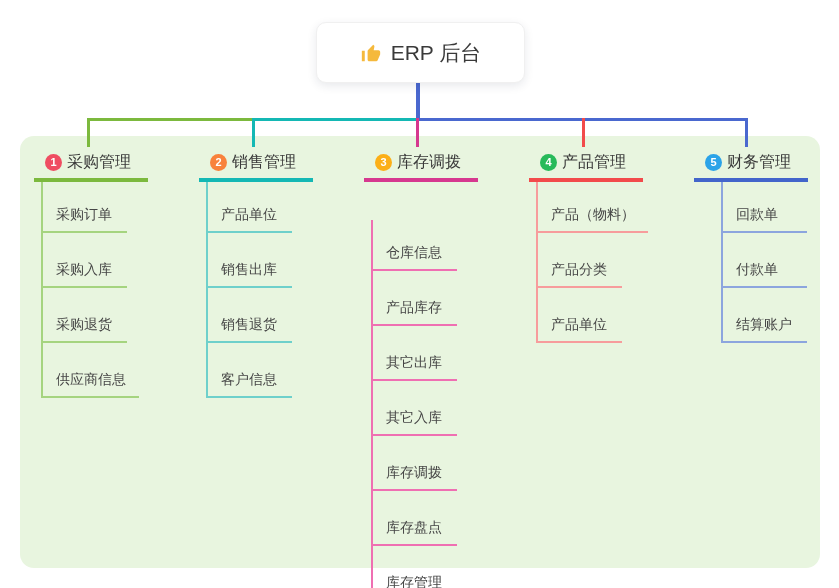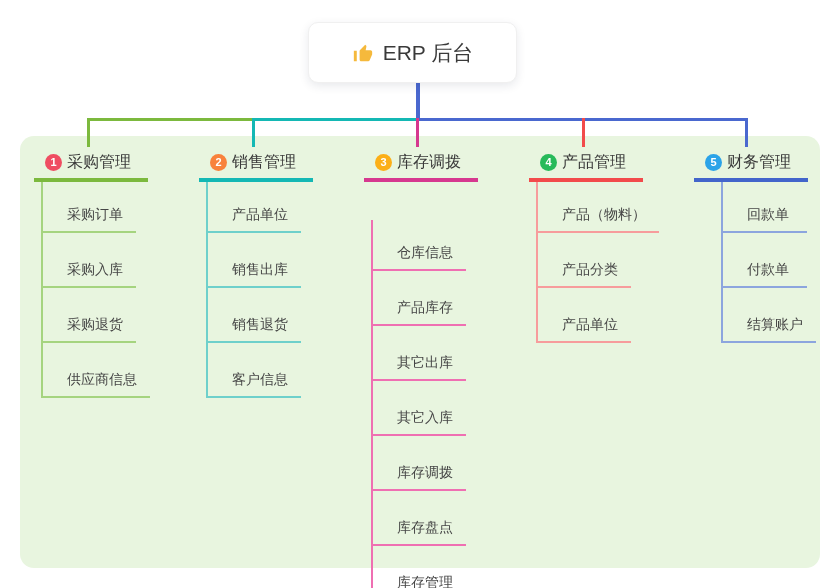--- a/index.html
+++ b/index.html
@@ -4,21 +4,21 @@
 <style>
   html,body{margin:0;padding:0;background:#fff;}
   body{font-family:"Liberation Sans","DejaVu Sans",sans-serif;}
   .stage{position:relative;width:839px;height:588px;background:#ffffff;overflow:hidden;}
 
   
   .panel{position:absolute;left:20px;top:136px;width:800px;height:432px;
          background:#E8F5DF;border-radius:14px;}
 
   
-  .root{position:absolute;left:308px;top:22px;width:207px;height:59px;
+  .root{position:absolute;left:316px;top:22px;width:207px;height:59px;
         background:#fff;border:1px solid #f0f0f0;border-radius:10px;
         box-shadow:0 3px 10px rgba(30,40,70,.10);
         display:flex;align-items:center;justify-content:center;gap:9px;
         font-size:21px;color:#3a3a3a;font-weight:500;}
   .root svg{display:block;}
 
   
   .line{position:absolute;}
   .stem{left:416px;top:81px;width:4px;height:38px;background:#4A68CF;}
   .h-line{top:118px;height:3px;}
@@ -49,21 +49,21 @@
   .b3 .badge{background:#FCAF17;} .b4 .badge{background:#27BA5A;}
   .b5 .badge{background:#2BA3E8;}
 
   .items{margin-left:7px;width:max-content;}
   .b1 .items{border-left:2px solid #A5D47F;}
   .b2 .items{border-left:2px solid #6ED0CB;}
   .b3 .items{border-left:2px solid #EF6FB2;margin-top:38px;}
   .b4 .items{border-left:2px solid #F79C9C;}
   .b5 .items{border-left:2px solid #8CA5DE;margin-left:27px;}
   .item{height:55px;box-sizing:border-box;display:flex;align-items:flex-end;
-        width:max-content;min-width:84px;padding:0 13px 7px 24px;
+        width:max-content;min-width:84px;padding:0 13px 7px 13px;
         font-size:14px;color:#464646;white-space:nowrap;}
   .item:first-child{height:51px;}
   .b1 .item{border-bottom:2px solid #A5D47F;}
   .b2 .item{border-bottom:2px solid #6ED0CB;}
   .b3 .item{border-bottom:2px solid #EF6FB2;}
   .b4 .item{border-bottom:2px solid #F79C9C;}
   .b5 .item{border-bottom:2px solid #8CA5DE;}
 </style>
 </head>
 <body>

